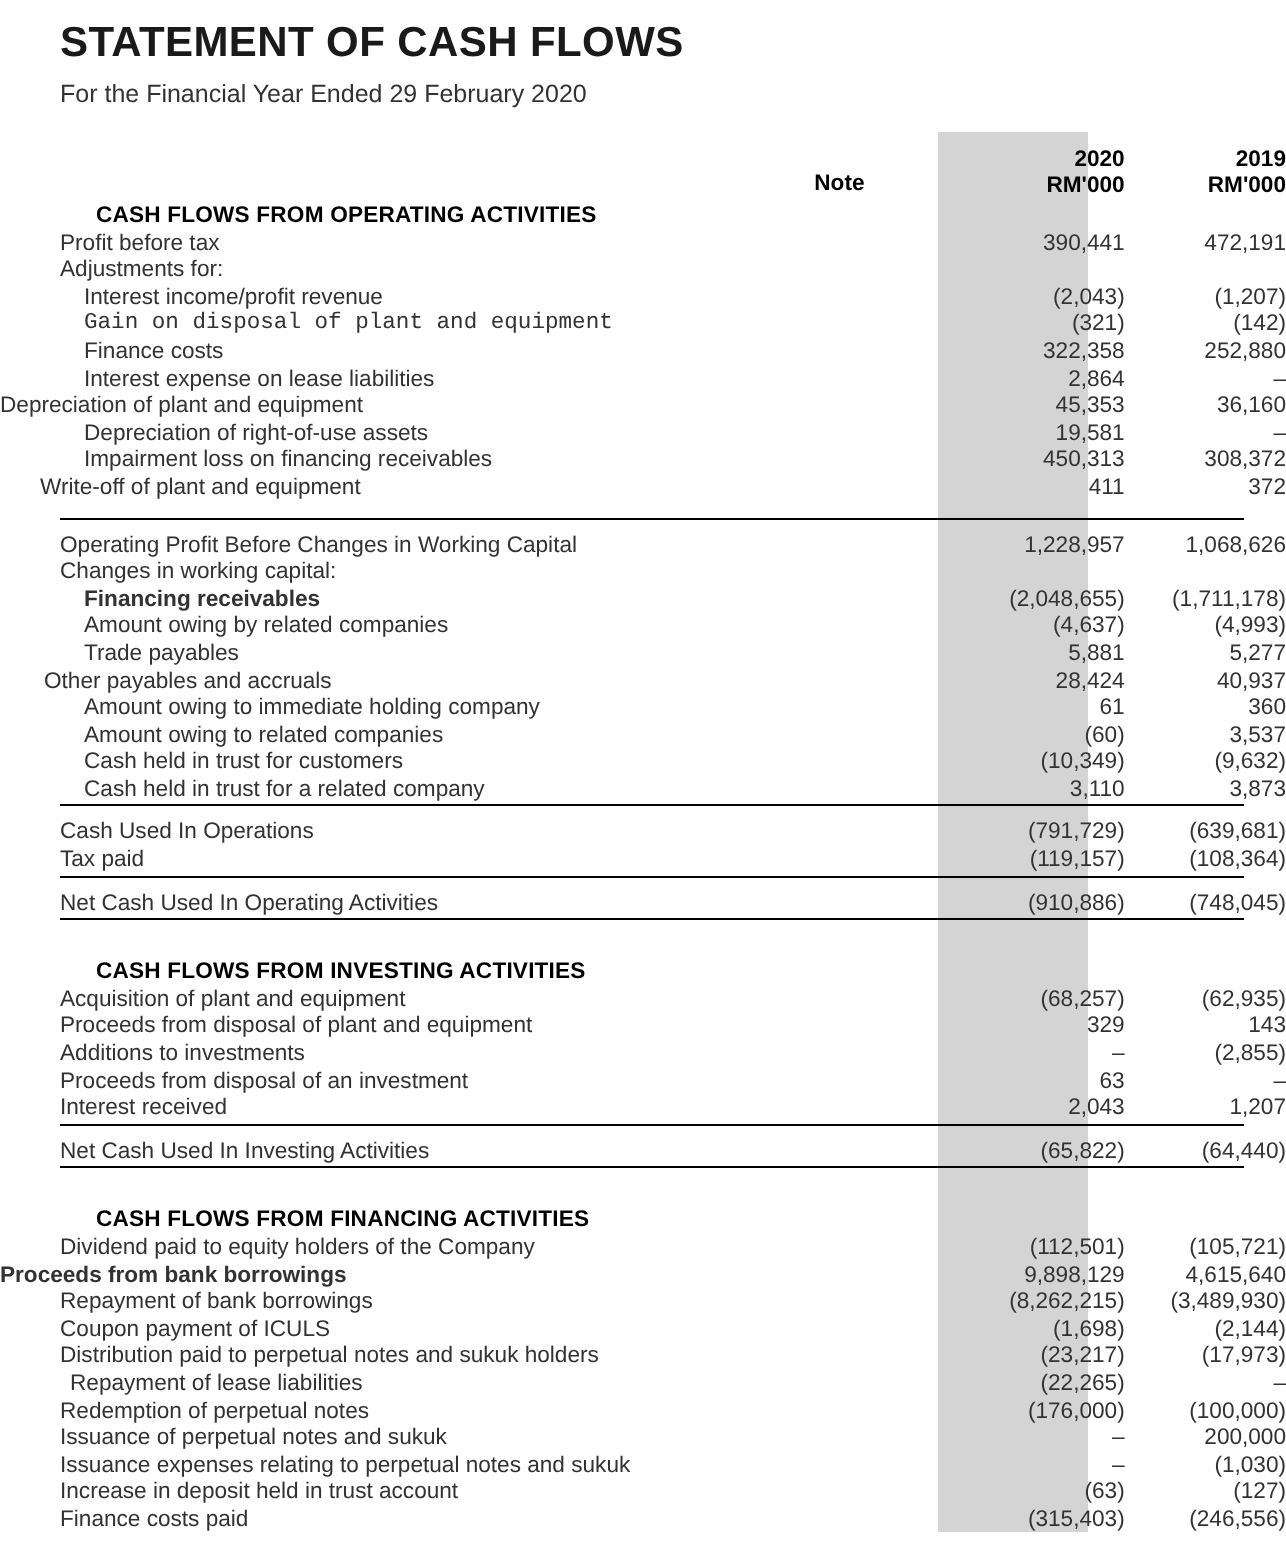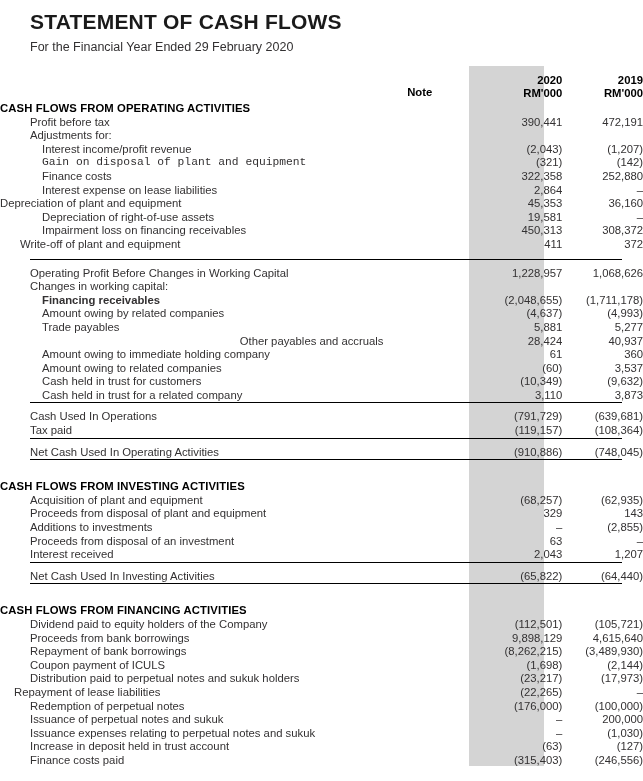--- a/index.html
+++ b/index.html
@@ -95,20 +95,21 @@
     vertical-align: bottom;
     height: 38px;
   }
   tr.head td.num { line-height: 13px; }
 
   .sec-title {
     font-weight: bold;
     color: #000000;
     font-size: 11.3px;
     letter-spacing: 0.1px;
+    padding-left: 48px;
   }
 
   tr.r td { height: 13.6px; }
   tr.spacer-sm td { height: 7px; line-height: 7px; font-size: 1px; }
   tr.spacer-lg td { height: 20px; line-height: 20px; font-size: 1px; }
 
   
   tr.rule td { height: 1px; line-height: 0; font-size: 0; padding: 0; }
   tr.rule .rule-inner {
     height: 1px;
@@ -269,21 +270,21 @@
             <td class="num y19">(4,993)</td>
           </tr>
           <tr class="r">
             <td class="label" style="padding-left: 42px;">Trade payables</td>
             <td class="note"></td>
             <td></td>
             <td class="num y20">5,881</td>
             <td class="num y19">5,277</td>
           </tr>
           <tr class="r">
-            <td class="label" style="padding-left: 22px; text-align: right;">Other payables and accruals</td>
+            <td class="label" style="padding-left: 22px;">Other payables and accruals</td>
             <td class="note"></td>
             <td></td>
             <td class="num y20">28,424</td>
             <td class="num y19">40,937</td>
           </tr>
           <tr class="r">
             <td class="label" style="padding-left: 42px;">Amount owing to immediate holding company</td>
             <td class="note"></td>
             <td></td>
             <td class="num y20">61</td>
@@ -428,21 +429,21 @@
             <td class="num y19"></td>
           </tr>
           <tr class="r">
             <td class="label" style="padding-left: 30px;">Dividend paid to equity holders of the Company</td>
             <td class="note"></td>
             <td></td>
             <td class="num y20">(112,501)</td>
             <td class="num y19">(105,721)</td>
           </tr>
           <tr class="r">
-            <td class="label" style="padding-left: 30px;">Proceeds from bank borrowings</td>
+            <td class="label" style=" font-weight: bold;">Proceeds from bank borrowings</td>
             <td class="note"></td>
             <td></td>
             <td class="num y20">9,898,129</td>
             <td class="num y19">4,615,640</td>
           </tr>
           <tr class="r">
             <td class="label" style="padding-left: 30px;">Repayment of bank borrowings</td>
             <td class="note"></td>
             <td></td>
             <td class="num y20">(8,262,215)</td>
@@ -456,21 +457,21 @@
             <td class="num y19">(2,144)</td>
           </tr>
           <tr class="r">
             <td class="label" style="padding-left: 30px;">Distribution paid to perpetual notes and sukuk holders</td>
             <td class="note"></td>
             <td></td>
             <td class="num y20">(23,217)</td>
             <td class="num y19">(17,973)</td>
           </tr>
           <tr class="r">
-            <td class="label" style="padding-left: 14px;">Repayment of lease liabilities</td>
+            <td class="label" style="padding-left: 35px;">Repayment of lease liabilities</td>
             <td class="note"></td>
             <td></td>
             <td class="num y20">(22,265)</td>
             <td class="num y19">–</td>
           </tr>
           <tr class="r">
             <td class="label" style="padding-left: 30px;">Redemption of perpetual notes</td>
             <td class="note"></td>
             <td></td>
             <td class="num y20">(176,000)</td>

